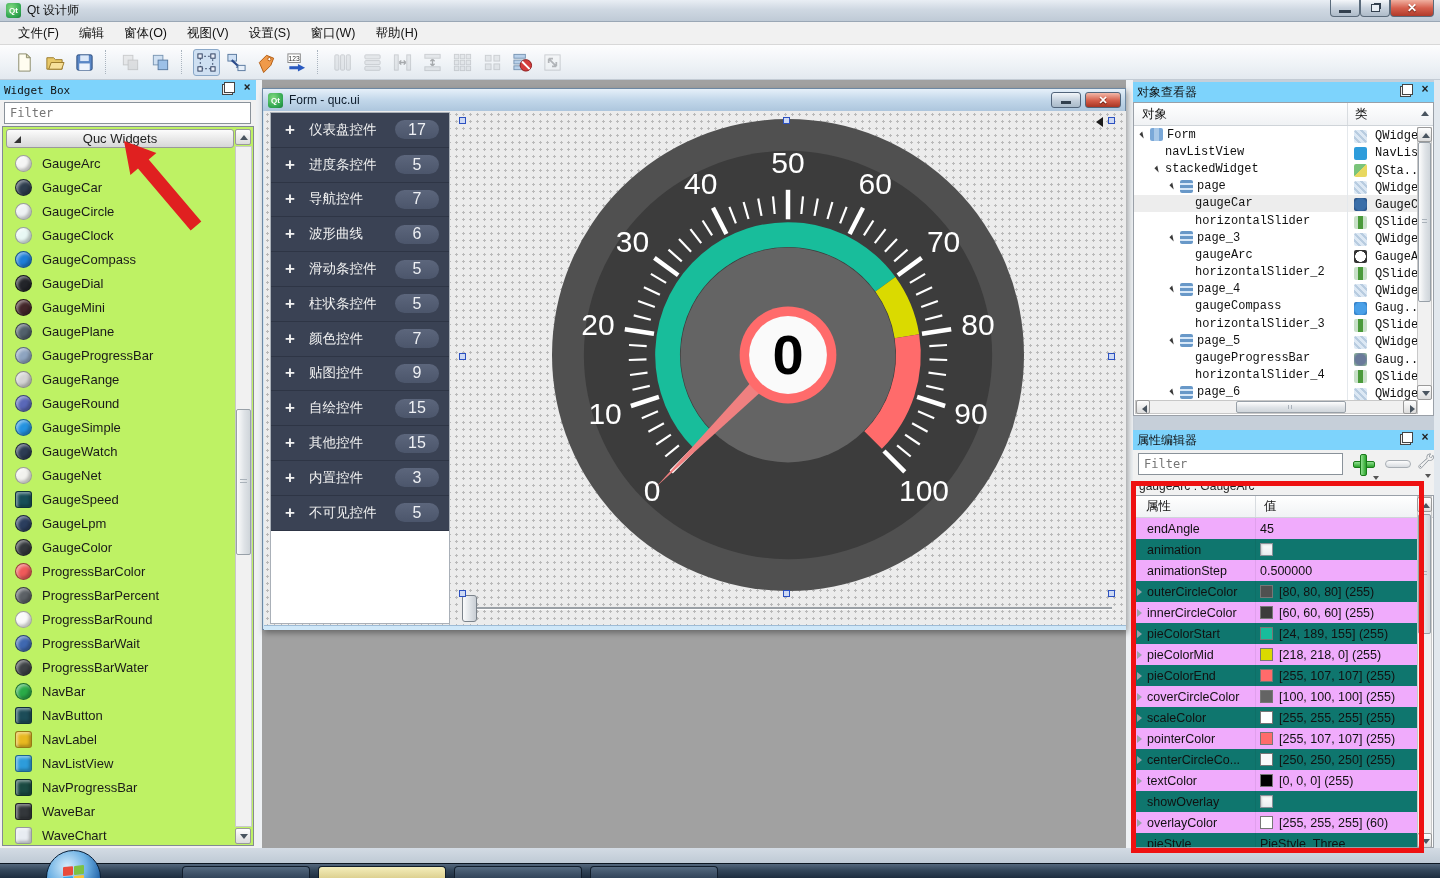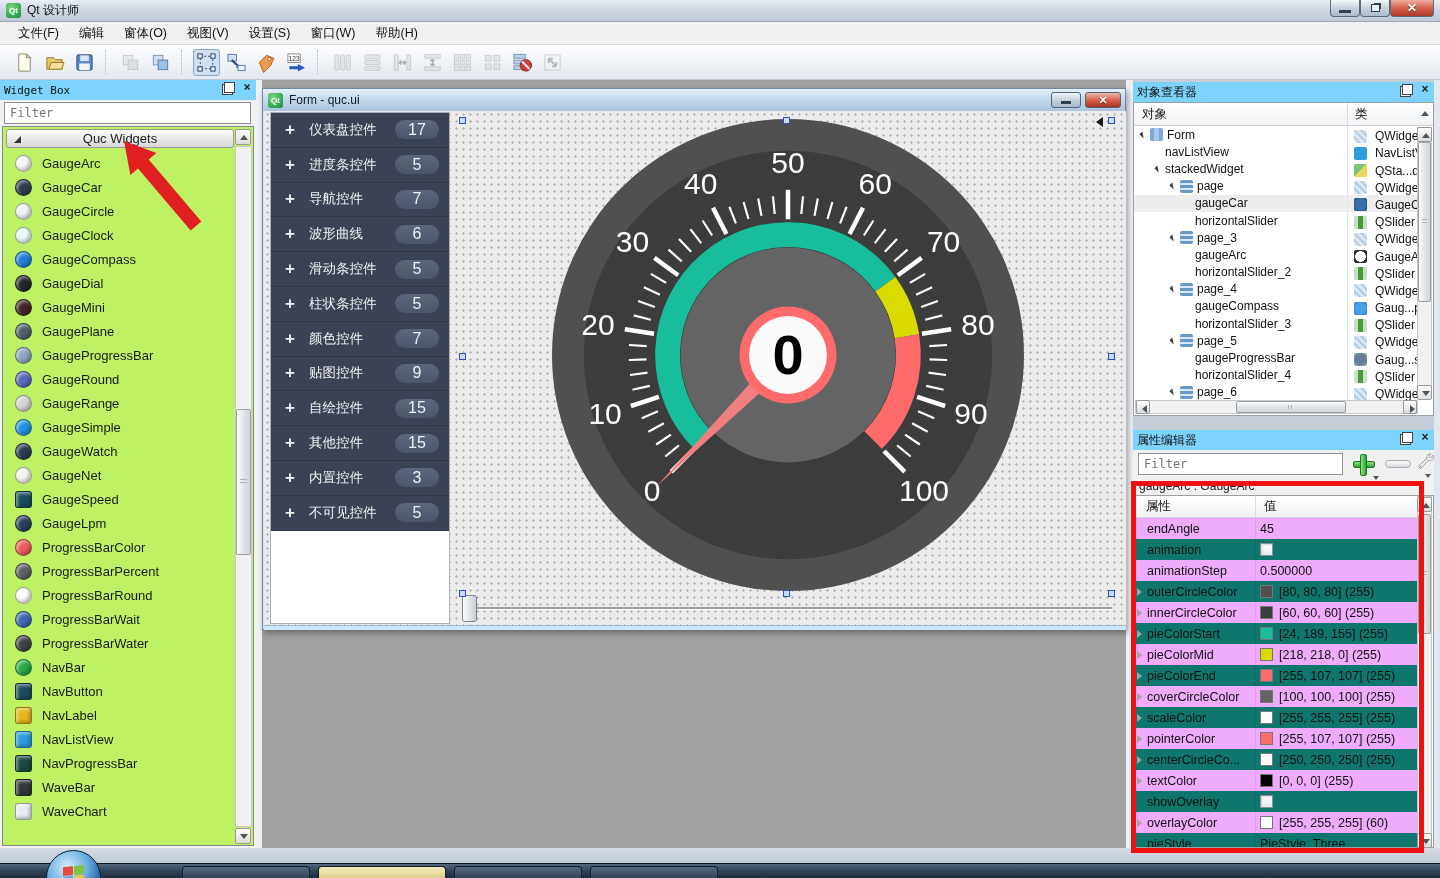--- a/index.html
+++ b/index.html
@@ -109,21 +109,21 @@
     border-top:5px solid transparent; border-bottom:5px solid transparent; border-right:7px solid #1a1a1a; }
   
   #slider-groove { position:absolute; left:208px; top:496px; width:640px; height:3px;
     background:#9aa0a6; border-bottom:1px solid #fdfdfd; }
   #slider-handle { position:absolute; left:198px; top:484px; width:15px; height:27px; border:1px solid #7b838b;
     border-radius:3px; background:linear-gradient(90deg,#fafbfc,#dfe3e7 55%,#c9ced4); }
 
   
   #objinsp { left:1133px; top:82px; width:301px; height:334px; background:#f1f1f1; }
   .panel-body { position:absolute; background:#fff; border:1px solid #9aa0a8; }
-  #obj-body { left:0; top:20px; width:301px; height:314px; }
+  #obj-body { left:0; top:20px; width:301px; height:314px;font-family:Liberation Mono, monospace; }
   #obj-header { position:absolute; left:0; top:0; width:299px; height:23px; background:linear-gradient(#ffffff,#f0f2f4);
     border-bottom:1px solid #cfd4d9; display:flex; font-size:12.5px; color:#111; align-items:center; }
   #obj-header .c1 { width:214px; padding-left:8px; border-right:1px solid #d8dce0; height:100%; display:flex; align-items:center; }
   #obj-header .c2 { padding-left:7px; }
   #obj-rows { position:absolute; left:0; top:23px; width:286px; }
   .obj-row { height:17.2px; display:flex; align-items:flex-end; font-size:12px; color:#111; }
   .obj-c1 { width:214px; display:flex; align-items:center; height:100%; overflow:hidden; border-right:1px solid #e4e8ec; }
   .obj-c2 { flex:1; display:flex; align-items:center; gap:4px; padding-left:6px; overflow:hidden; white-space:nowrap; }
   .tree-exp { width:0; height:0; border-top:4px solid transparent; border-left:6px solid #3a3a3a;
     transform:rotate(45deg); margin-right:4px; flex:0 0 auto; }
@@ -406,46 +406,50 @@
         </div>
         <div class="wb-item">
           <span class="wb-icon" style="background: rgb(82, 97, 108); border-radius: 50%;"></span>
           <span class="wb-label">GaugePlane</span>
         </div>
         <div class="wb-item">
           <span class="wb-icon" style="background: rgb(142, 164, 192); border-radius: 50%;"></span>
           <span class="wb-label">GaugeProgressBar</span>
         </div>
         <div class="wb-item">
+          <span class="wb-icon" style="background: rgb(212, 212, 212); border-radius: 50%;"></span>
+          <span class="wb-label">GaugeRange</span>
+        </div>
+        <div class="wb-item">
           <span class="wb-icon" style="background: rgb(90, 104, 184); border-radius: 50%;"></span>
           <span class="wb-label">GaugeRound</span>
         </div>
         <div class="wb-item">
-          <span class="wb-icon" style="background: rgb(212, 212, 212); border-radius: 50%;"></span>
-          <span class="wb-label">GaugeRange</span>
-        </div>
-        <div class="wb-item">
           <span class="wb-icon" style="background: rgb(36, 146, 224); border-radius: 50%;"></span>
           <span class="wb-label">GaugeSimple</span>
         </div>
         <div class="wb-item">
           <span class="wb-icon" style="background: rgb(44, 60, 84); border-radius: 50%;"></span>
           <span class="wb-label">GaugeWatch</span>
         </div>
         <div class="wb-item">
           <span class="wb-icon" style="background: rgb(242, 242, 238); border-radius: 50%;"></span>
           <span class="wb-label">GaugeNet</span>
         </div>
         <div class="wb-item">
           <span class="wb-icon" style="background: rgb(24, 78, 88); border-radius: 3px;"></span>
           <span class="wb-label">GaugeSpeed</span>
         </div>
         <div class="wb-item">
           <span class="wb-icon" style="background: rgb(43, 62, 94); border-radius: 50%;"></span>
           <span class="wb-label">GaugeLpm</span>
+        </div>
+        <div class="wb-item">
+          <span class="wb-icon" style="background: rgb(52, 56, 60); border-radius: 50%;"></span>
+          <span class="wb-label">GaugeColor</span>
         </div>
         <div class="wb-item">
           <span class="wb-icon" style="background: rgb(239, 90, 90); border-radius: 50%;"></span>
           <span class="wb-label">ProgressBarColor</span>
         </div>
         <div class="wb-item">
           <span class="wb-icon" style="background: rgb(92, 97, 102); border-radius: 50%;"></span>
           <span class="wb-label">ProgressBarPercent</span>
         </div>
         <div class="wb-item">

